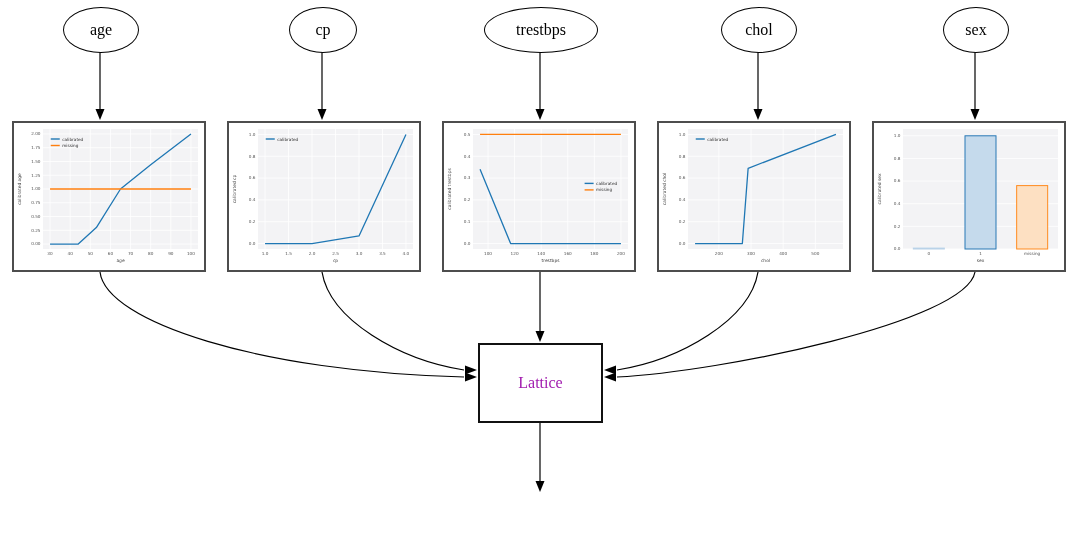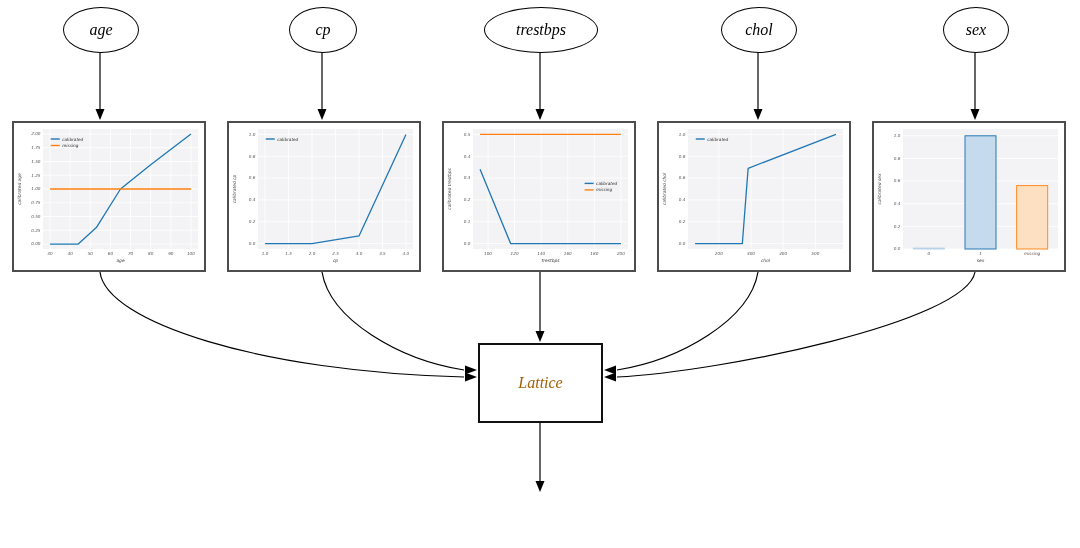--- a/index.html
+++ b/index.html
@@ -1,22 +1,22 @@
 <!DOCTYPE html>
 <html><head>
 <meta charset="utf-8">
 <style>
   html,body{margin:0;padding:0;background:#fff;}
   .canvas{position:relative;width:1080px;height:540px;background:#fff;overflow:hidden;
-          font-family:"Liberation Serif","DejaVu Serif",serif;font-style:italic;}
+          font-family:"Liberation Serif","DejaVu Serif",serif;}
   .edges{position:absolute;left:0;top:0;width:1080px;height:548px;pointer-events:none;}
   .enode{position:absolute;border:1px solid #000;border-radius:50%;background:#fff;
          display:flex;align-items:center;justify-content:center;font-size:16px;color:#000;}
   .rectnode{position:absolute;border:2px solid #111;background:#fff;
-            display:flex;align-items:center;justify-content:center;font-size:16px;color:#a16207;box-sizing:border-box;}
+            display:flex;align-items:center;justify-content:center;font-size:16px;color:#a21caf;box-sizing:border-box;}
   .fig{position:absolute;top:121px;width:194px;height:151px;border:2px solid #4d4d4d;
        background:#fff;box-sizing:border-box;}
   .fig svg{display:block;width:190px;height:147px;}
   .fig svg text{font-family:"DejaVu Sans","Liberation Sans",sans-serif;}
 </style>
 </head>
 <body>
 
 <div class="canvas">
 

